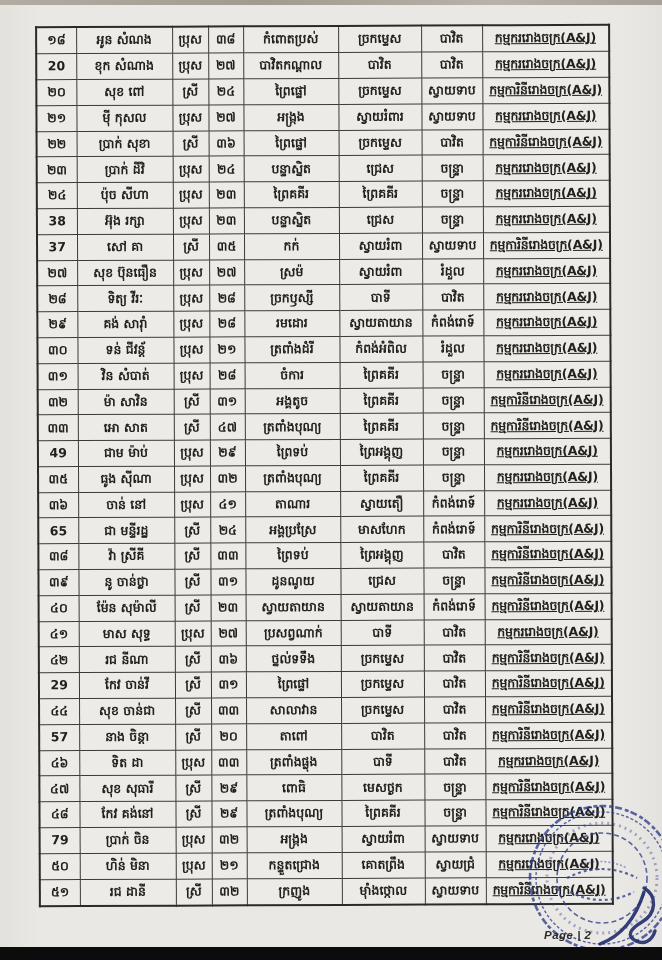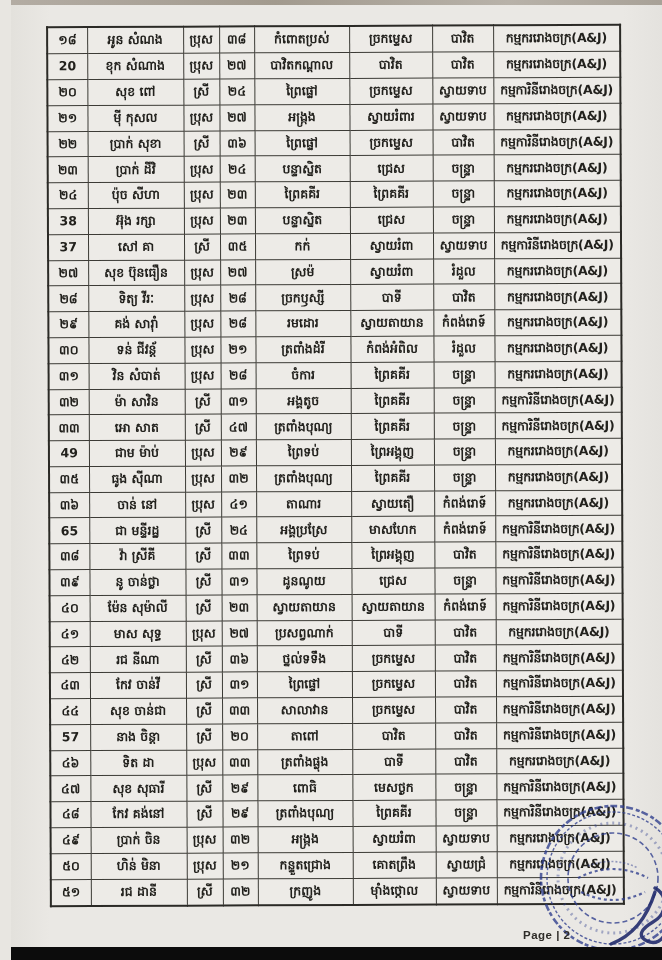--- a/index.html
+++ b/index.html
@@ -2,21 +2,21 @@
 <html><head>
 <meta charset="utf-8">
 <style>
   html,body{margin:0;padding:0;}
   body{
     width:662px;height:960px;position:relative;overflow:hidden;
     background:#e8e6e1;
     font-family:"DejaVu Sans", sans-serif;
   }
   .page{position:absolute;inset:0;background:
-    linear-gradient(90deg,#e3e1dc 0%,#eae8e4 6%,#eae8e4 94%,#e4e2de 100%); margin-left: 11px;}
+    linear-gradient(90deg,#e3e1dc 0%,#eae8e4 6%,#eae8e4 94%,#e4e2de 100%);}
   .top-strip{position:absolute;top:0;left:0;width:662px;height:5px;
     background:linear-gradient(90deg,#b3aca3,#a29a8e 40%,#b8b2a9 75%,#a7a096);}
   .bottom-bar{position:absolute;bottom:0;left:0;width:662px;height:13px;background:#0c0c0c;}
 
   table.roster{
     position:absolute;left:37px;top:25px;width:573px;height:881px;
     border-collapse:collapse;table-layout:fixed;
     transform:rotate(-0.25deg);
     background:#edebe7;
   }
@@ -26,28 +26,28 @@
     font-size:12.5px;font-weight:bold;color:#22211d;
     white-space:nowrap;overflow:hidden;
     padding:0 1px;line-height:1.15;
   }
   table.roster{border:2.5px solid #2b2a26;}
   td.c-no{font-size:13px;}
   td.c-name{font-size:12.5px;}
   td.c-age{font-size:13px;}
   td.c-village,td.c-commune{font-size:11.5px;}
   td.c-district{font-size:11.5px;}
-  td.c-occ{font-size:11.5px;letter-spacing:-0.2px;}
+  td.c-occ{font-size:11.5px;letter-spacing:-0.2px;text-decoration:underline;}
 
   .stamp{position:absolute;left:522px;top:800px;width:160px;height:158px;pointer-events:none;}
   .signature{position:absolute;left:540px;top:860px;width:122px;height:100px;pointer-events:none;}
   .footer{
-    position:absolute;left:512px;top:929px;
+    position:absolute;left:544px;top:929px;
     font-family:"Liberation Sans", sans-serif;
-    font-size:11.5px;font-weight:bold;color:#2e2c28;letter-spacing:0.5px;
+    font-size:11.5px;font-weight:bold;color:#2e2c28;letter-spacing:0.5px;font-style:italic;
   }
 </style>
 </head>
 <body>
 
 <div class="page">
   <div class="top-strip"></div>
 
   <table class="roster">
     <colgroup>
@@ -305,21 +305,21 @@
     <td class="c-no">៤២</td>
     <td class="c-name">រជ នីណា</td>
     <td class="c-gender">ស្រី</td>
     <td class="c-age">៣៦</td>
     <td class="c-village">ថ្នល់ទទឹង</td>
     <td class="c-commune">ច្រកម្ទេស</td>
     <td class="c-district">បាវិត</td>
     <td class="c-occ">កម្មការិនីរោងចក្រ(A&amp;J)</td>
   </tr>
         <tr>
-    <td class="c-no">៤៣</td>
+    <td class="c-no">29</td>
     <td class="c-name">កែវ ចាន់វី</td>
     <td class="c-gender">ស្រី</td>
     <td class="c-age">៣១</td>
     <td class="c-village">ព្រៃផ្ទៅ</td>
     <td class="c-commune">ច្រកម្ទេស</td>
     <td class="c-district">បាវិត</td>
     <td class="c-occ">កម្មការិនីរោងចក្រ(A&amp;J)</td>
   </tr>
         <tr>
     <td class="c-no">៤៤</td>
@@ -365,21 +365,21 @@
     <td class="c-no">៤៨</td>
     <td class="c-name">កែវ គង់នៅ</td>
     <td class="c-gender">ស្រី</td>
     <td class="c-age">២៩</td>
     <td class="c-village">ត្រពាំងបុណ្យ</td>
     <td class="c-commune">ព្រៃគគីរ</td>
     <td class="c-district">ចន្ទ្រា</td>
     <td class="c-occ">កម្មការិនីរោងចក្រ(A&amp;J)</td>
   </tr>
         <tr>
-    <td class="c-no">៤៩</td>
+    <td class="c-no">79</td>
     <td class="c-name">ប្រាក់ ចិន</td>
     <td class="c-gender">ប្រុស</td>
     <td class="c-age">៣២</td>
     <td class="c-village">អង្រ្កង</td>
     <td class="c-commune">ស្វាយរំពា</td>
     <td class="c-district">ស្វាយទាប</td>
     <td class="c-occ">កម្មកររោងចក្រ(A&amp;J)</td>
   </tr>
         <tr>
     <td class="c-no">៥០</td>

